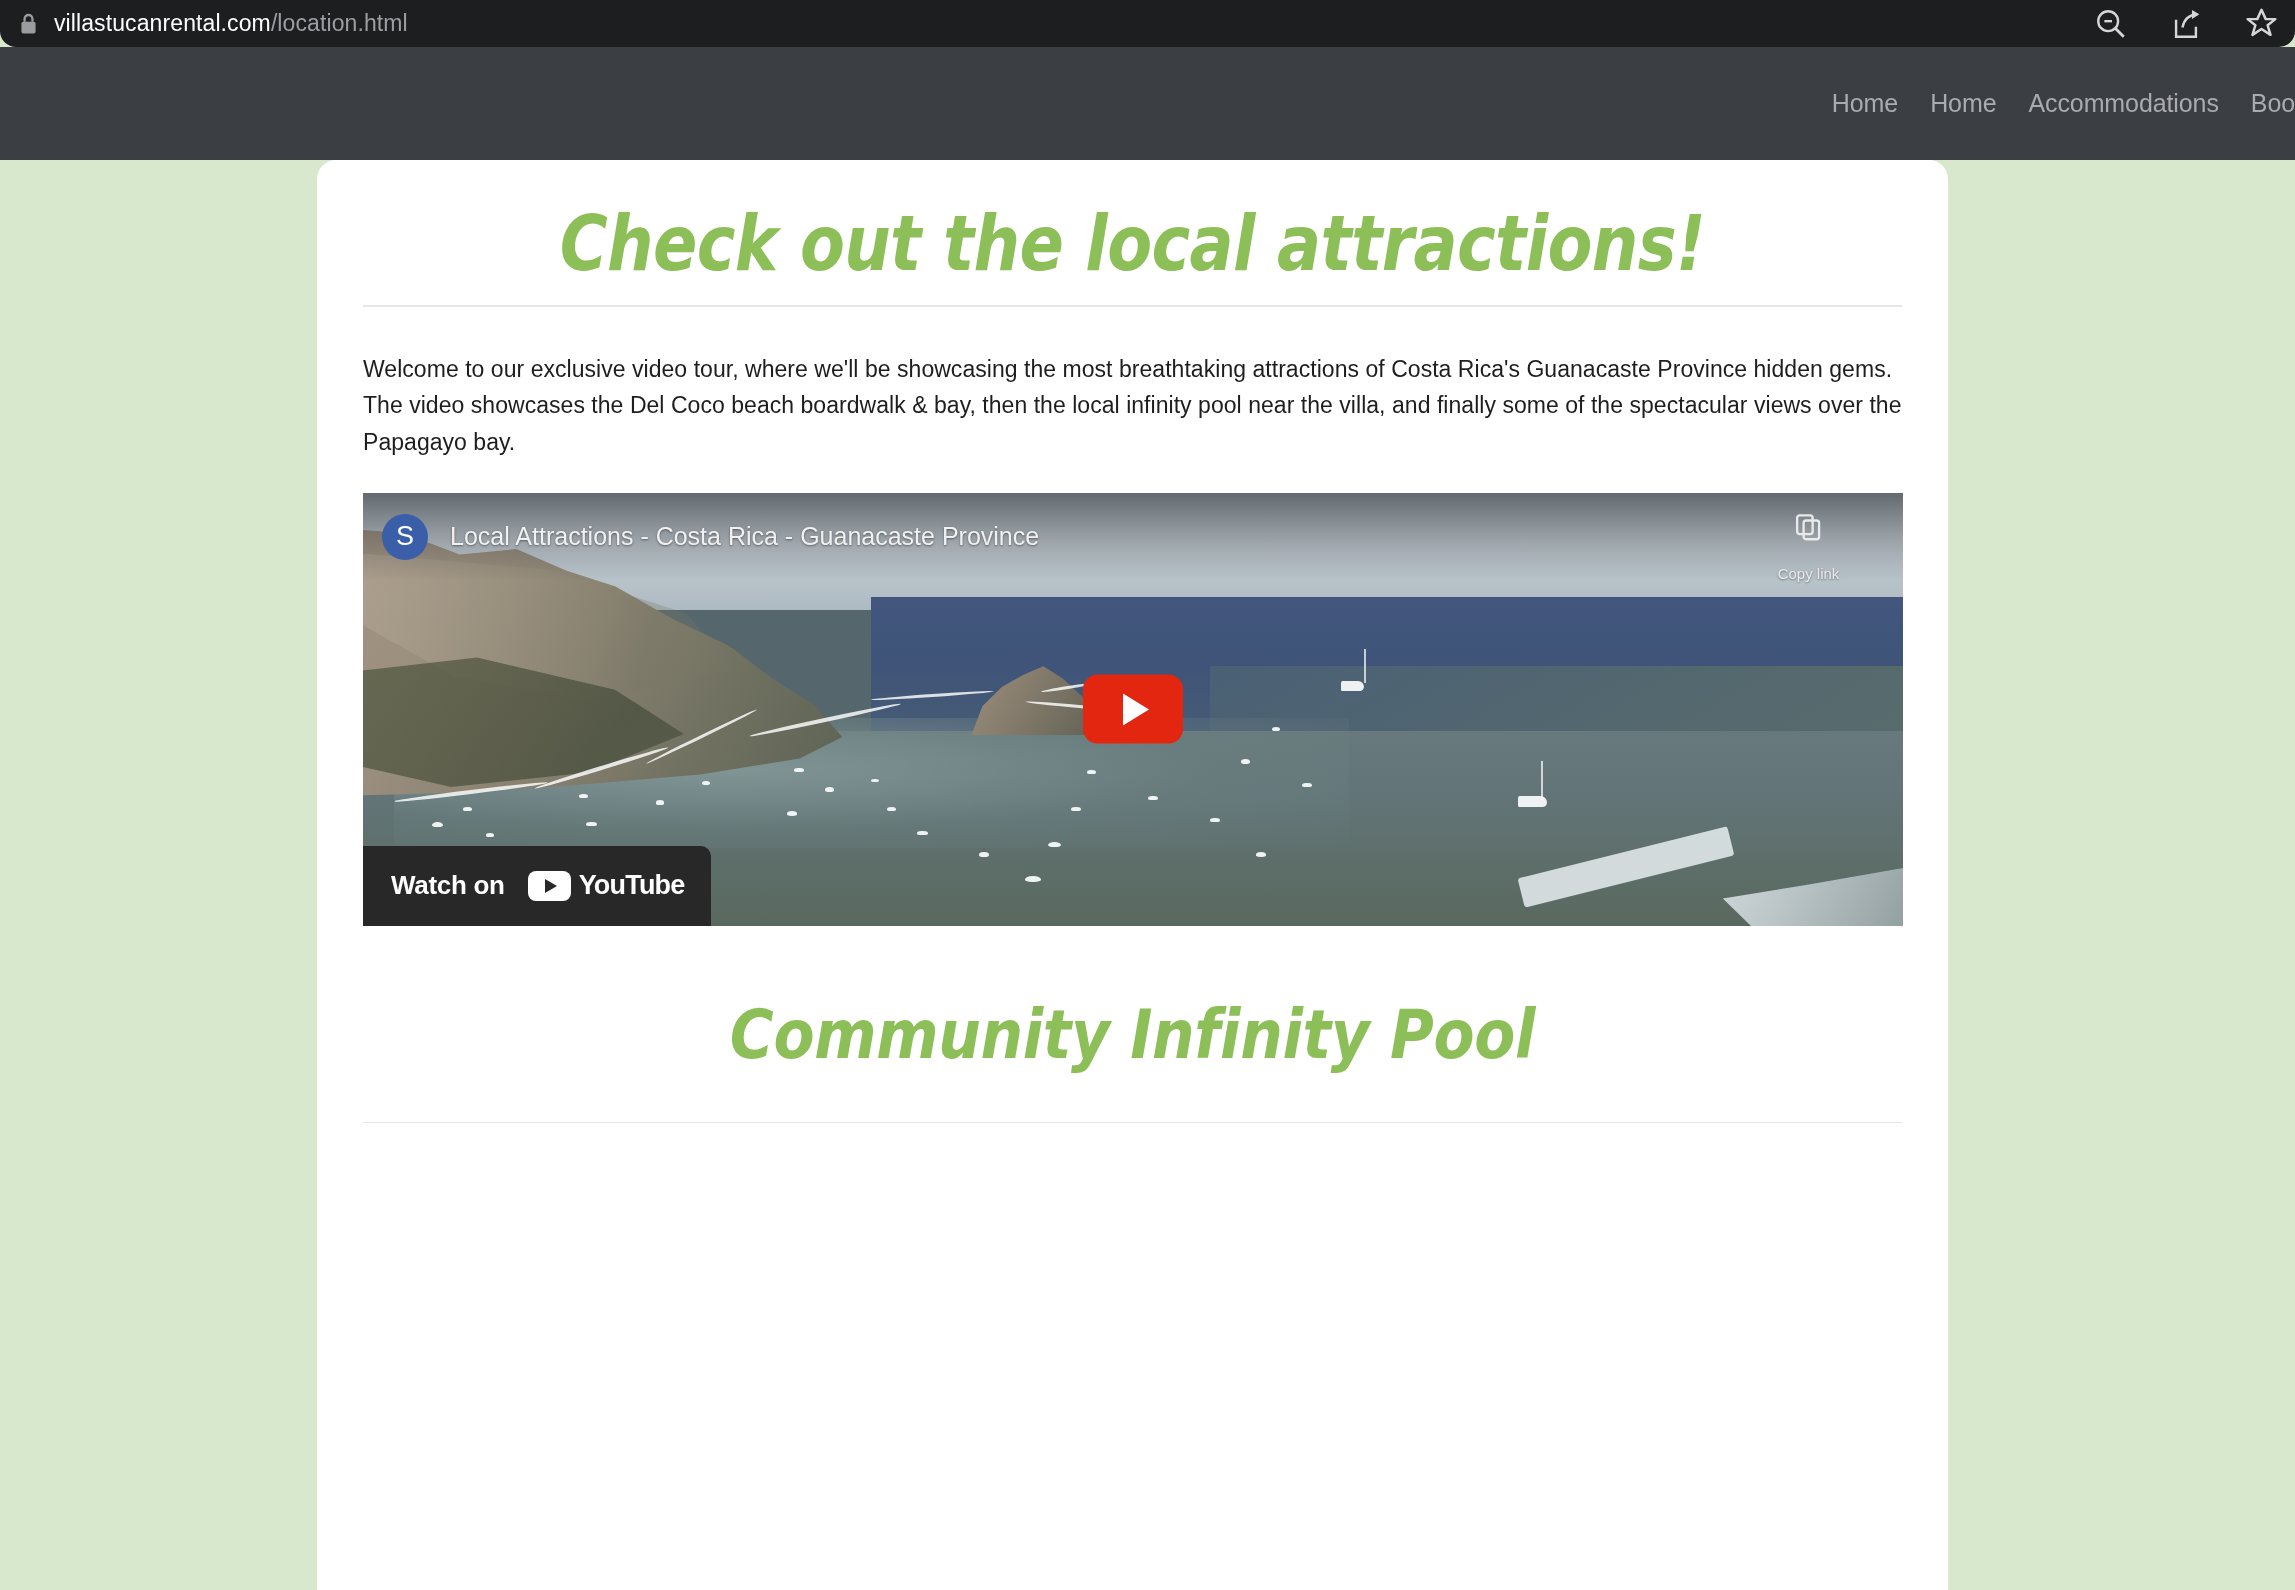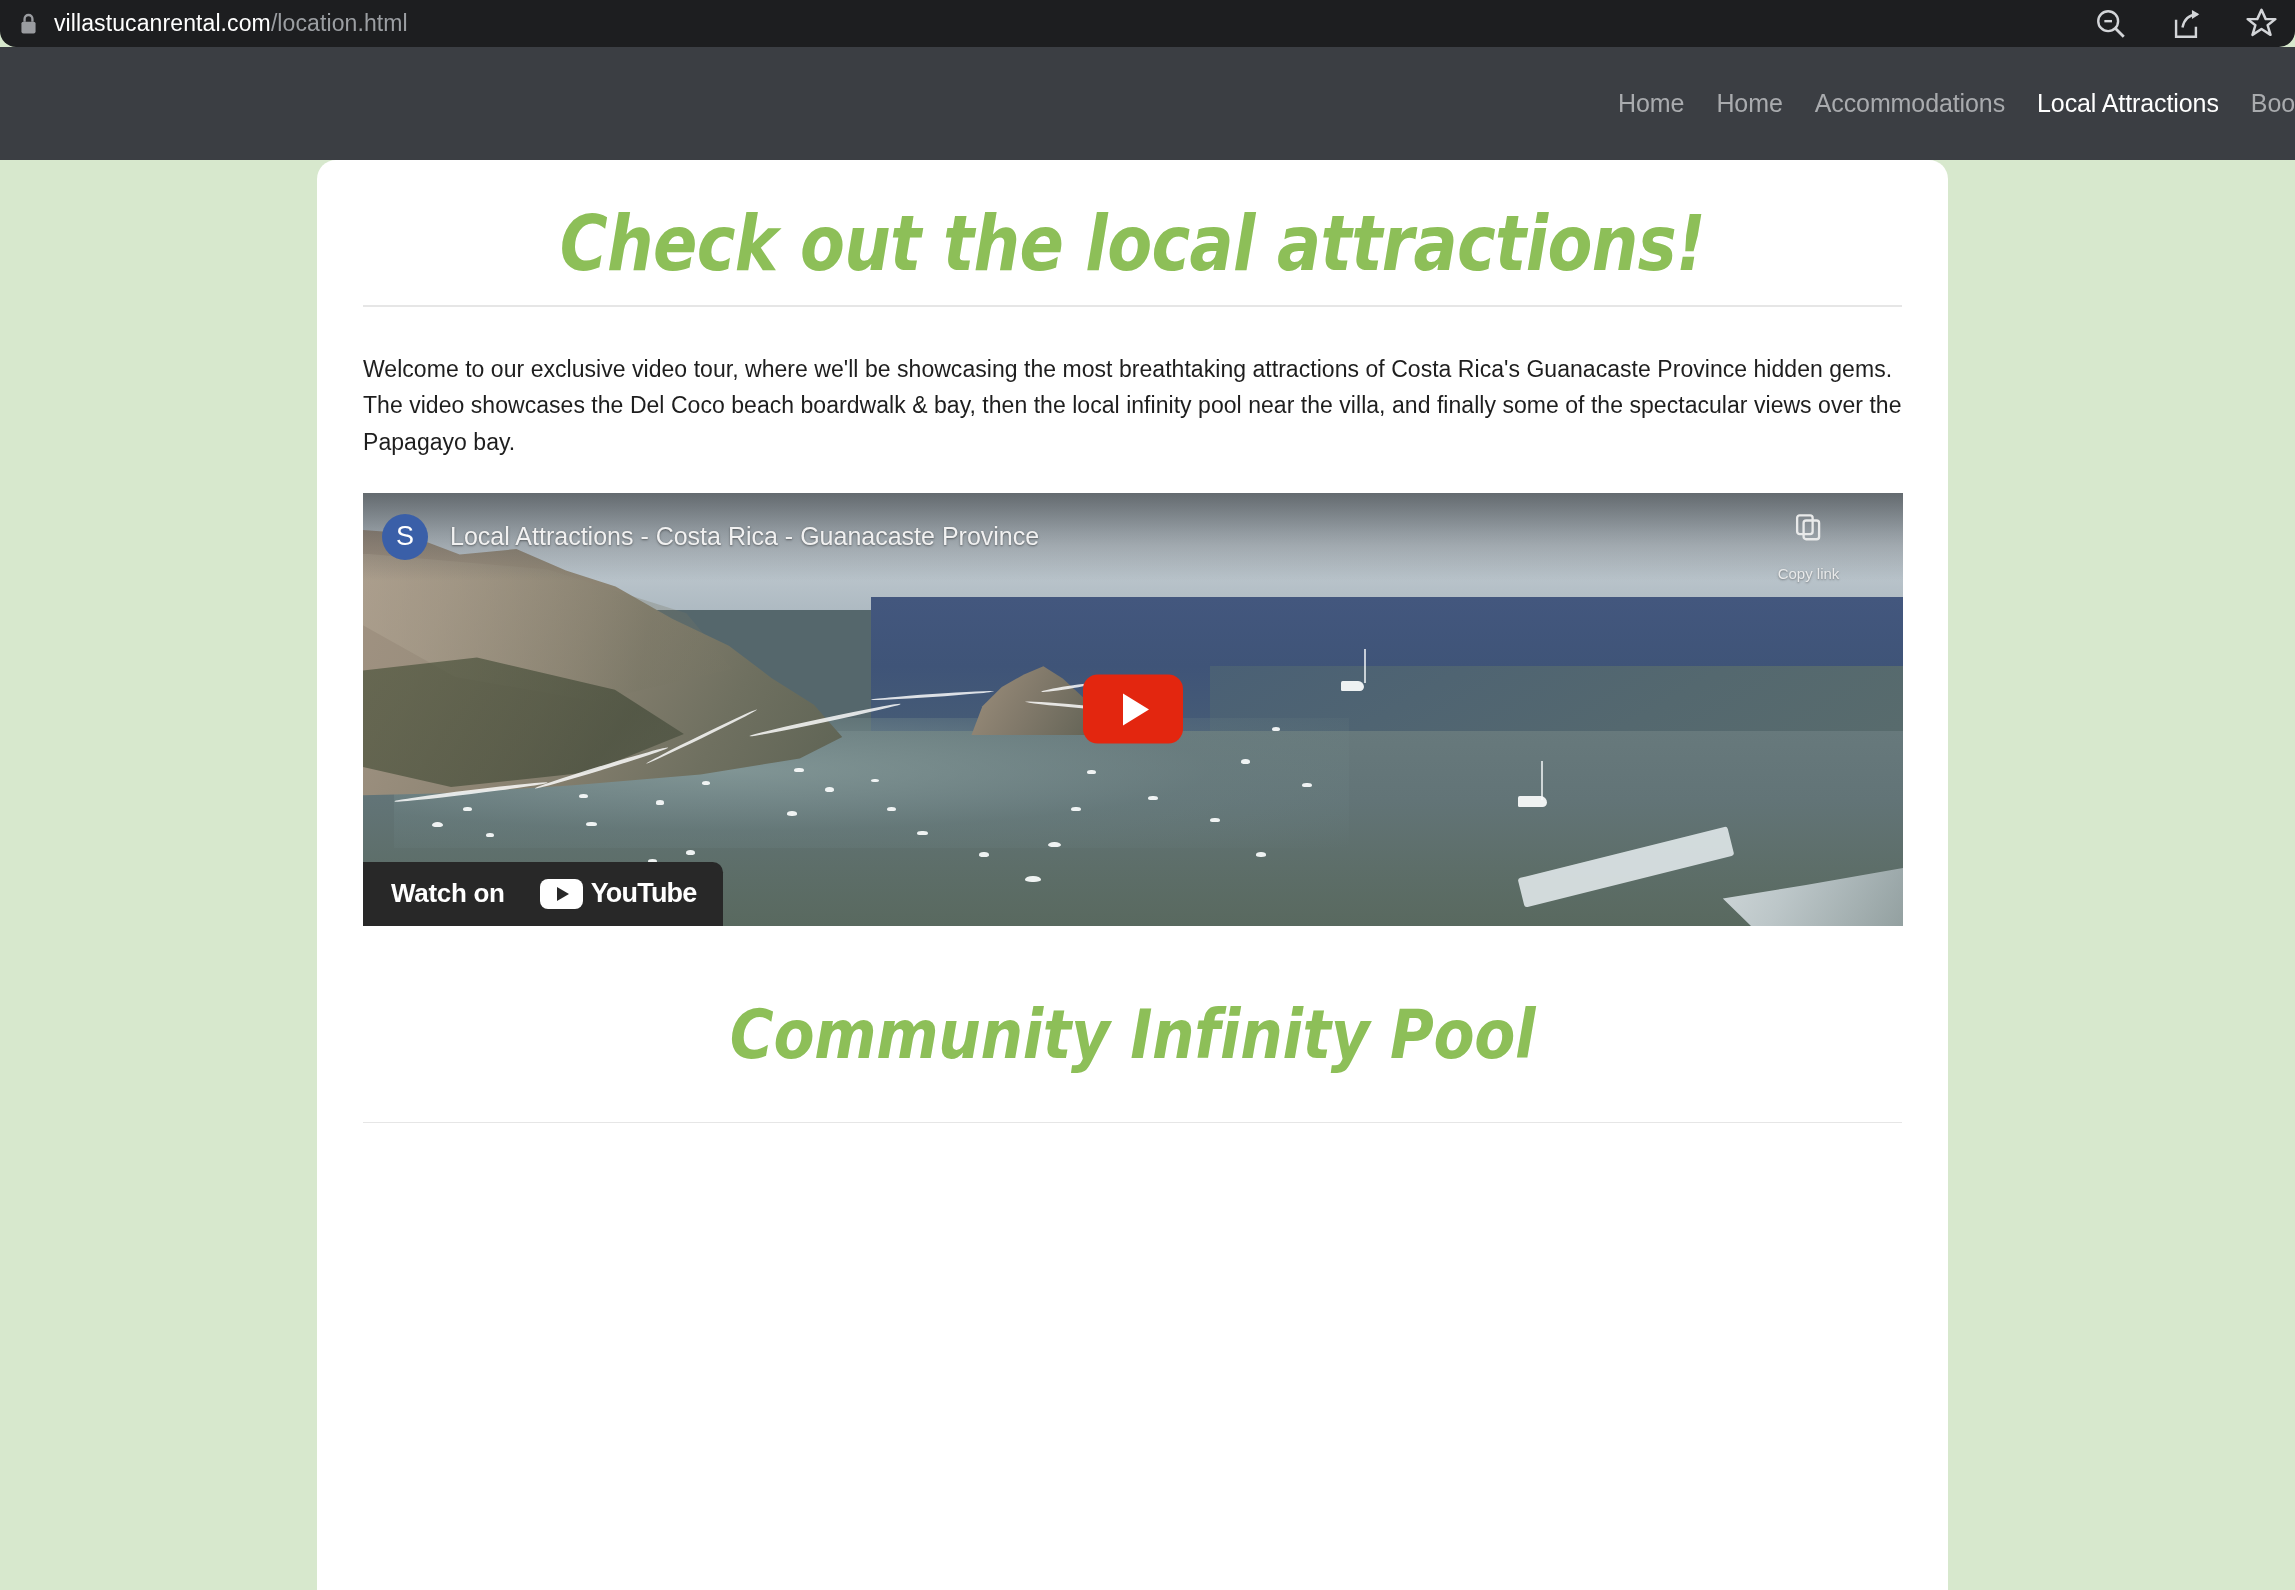--- a/index.html
+++ b/index.html
@@ -265,27 +265,27 @@
     width: 0; height: 0;
     border-left: 26.4px solid #ffffff;
     border-top: 16px solid transparent;
     border-bottom: 16px solid transparent;
     margin-left: 6.6px;
   }
 
   #watchon {
     position: absolute;
     left: 0; bottom: 0;
-    height: 64px;
+    height: 80px;
     padding: 0 26.4px 0 28px;
     background: #282828;
     border-top-right-radius: 10.3px;
     display: flex;
     align-items: center;
-    gap: 35px;
+    gap: 23px;
   }
   #watchon-label {
     color: #ffffff;
     font-size: 26px;
     font-weight: bold;
     letter-spacing: -0.3px;
   }
   #yt-logo { display: flex; align-items: center; gap: 8px; }
   #yt-badge {
     width: 43px; height: 30px;
@@ -358,21 +358,20 @@
       </svg>
     </span>
   </div>
 </div>
 
 <nav id="sitenav">
   <div id="navlist">
     <span class="navitem">Home</span>
     <span class="navitem">Home</span>
     <span class="navitem">Accommodations</span>
-    <span class="navitem active">Local Attractions</span>
     <span class="navitem clipped">Boo</span>
   </div>
 </nav>
 
 <main id="card">
 
   <h1 id="page-title">Check out the local attractions!</h1>
   <div class="divider"></div>
 
   <p id="intro">Welcome to our exclusive video tour, where we'll be showcasing the most breathtaking attractions of Costa Rica's Guanacaste Province hidden gems. The video showcases the Del Coco beach boardwalk &amp; bay, then the local infinity pool near the villa, and finally some of the spectacular views over the Papagayo bay.</p>

